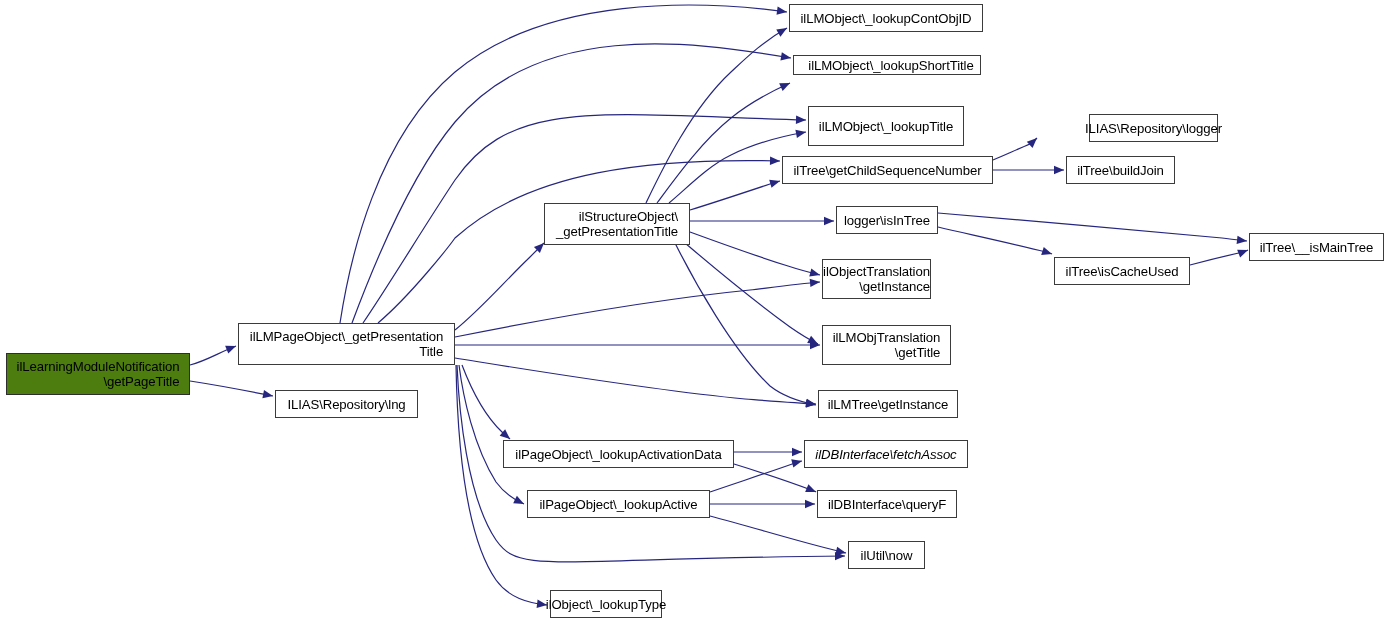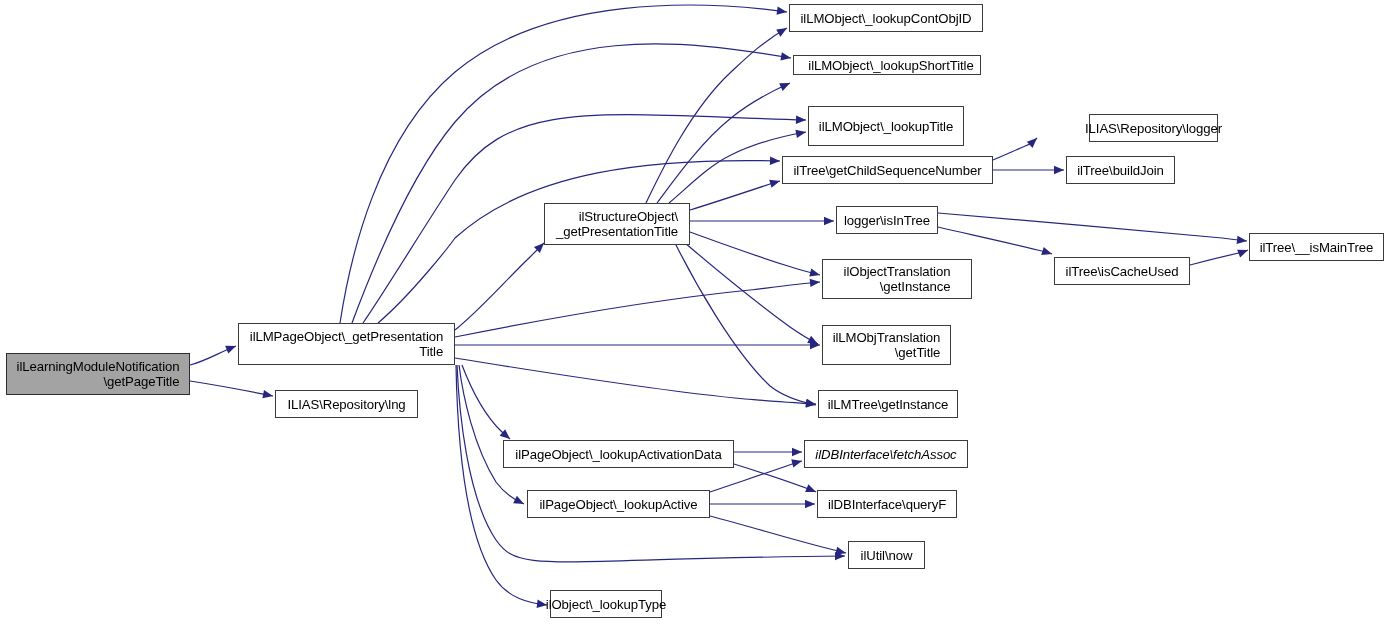--- a/index.html
+++ b/index.html
@@ -34,21 +34,21 @@
     text-align: right;
     color: #000000;
     font-family: "Liberation Sans", sans-serif;
     font-size: 13.2px;
     line-height: 15px;
     letter-spacing: -0.1px;
     white-space: pre-line;
     padding: 0 4px;
   }
   .node-box.highlight {
-    background: #a3a3a3;
+    background: #4d7c0f;
     border-color: #2e2e2e;
   }
   .edge-path {
     fill: none;
     stroke: #26267f;
     stroke-width: 1.2px;
   }
   .edge-head {
     fill: #26267f;
     stroke: none;
@@ -134,21 +134,21 @@
 _getPresentationTitle</div>
       <div class="node-box" style="left: 789px; top: 4px; width: 194px; height: 28px;">ilLMObject\_lookupContObjID</div>
       <div class="node-box" style="left: 793px; top: 55px; width: 188px; height: 20px; padding-left: 12px;">ilLMObject\_lookupShortTitle</div>
       <div class="node-box" style="left: 808px; top: 106px; width: 156px; height: 40px;">ilLMObject\_lookupTitle</div>
       <div class="node-box" style="left: 782px; top: 156px; width: 211px; height: 28px;">ilTree\getChildSequenceNumber</div>
       <div class="node-box" style="left: 1089px; top: 106px; width: 129px; height: 28px; margin-top: 8px;">ILIAS\Repository\logger</div>
       <div class="node-box" style="left: 1066px; top: 156px; width: 109px; height: 28px;">ilTree\buildJoin</div>
       <div class="node-box" style="left: 836px; top: 206px; width: 102px; height: 28px;">logger\isInTree</div>
       <div class="node-box" style="left: 1249px; top: 233px; width: 135px; height: 28px;">ilTree\__isMainTree</div>
       <div class="node-box" style="left: 1054px; top: 257px; width: 136px; height: 28px;">ilTree\isCacheUsed</div>
-      <div class="node-box" style="left: 822px; top: 259px; width: 150px; height: 40px;">ilObjectTranslation
+      <div class="node-box" style="left: 822px; top: 259px; width: 109px; height: 40px;">ilObjectTranslation
 \getInstance</div>
       <div class="node-box" style="left: 822px; top: 325px; width: 129px; height: 40px;">ilLMObjTranslation
 \getTitle</div>
       <div class="node-box" style="left: 818px; top: 390px; width: 140px; height: 28px;">ilLMTree\getInstance</div>
       <div class="node-box" style="left: 503px; top: 440px; width: 231px; height: 28px;">ilPageObject\_lookupActivationData</div>
       <div class="node-box" style="left: 804px; top: 440px; width: 164px; height: 28px; font-style: italic;">ilDBInterface\fetchAssoc</div>
       <div class="node-box" style="left: 527px; top: 490px; width: 183px; height: 28px;">ilPageObject\_lookupActive</div>
       <div class="node-box" style="left: 817px; top: 490px; width: 140px; height: 28px;">ilDBInterface\queryF</div>
       <div class="node-box" style="left: 848px; top: 541px; width: 77px; height: 28px;">ilUtil\now</div>
       <div class="node-box" style="left: 550px; top: 590px; width: 112px; height: 28px;">ilObject\_lookupType</div>

